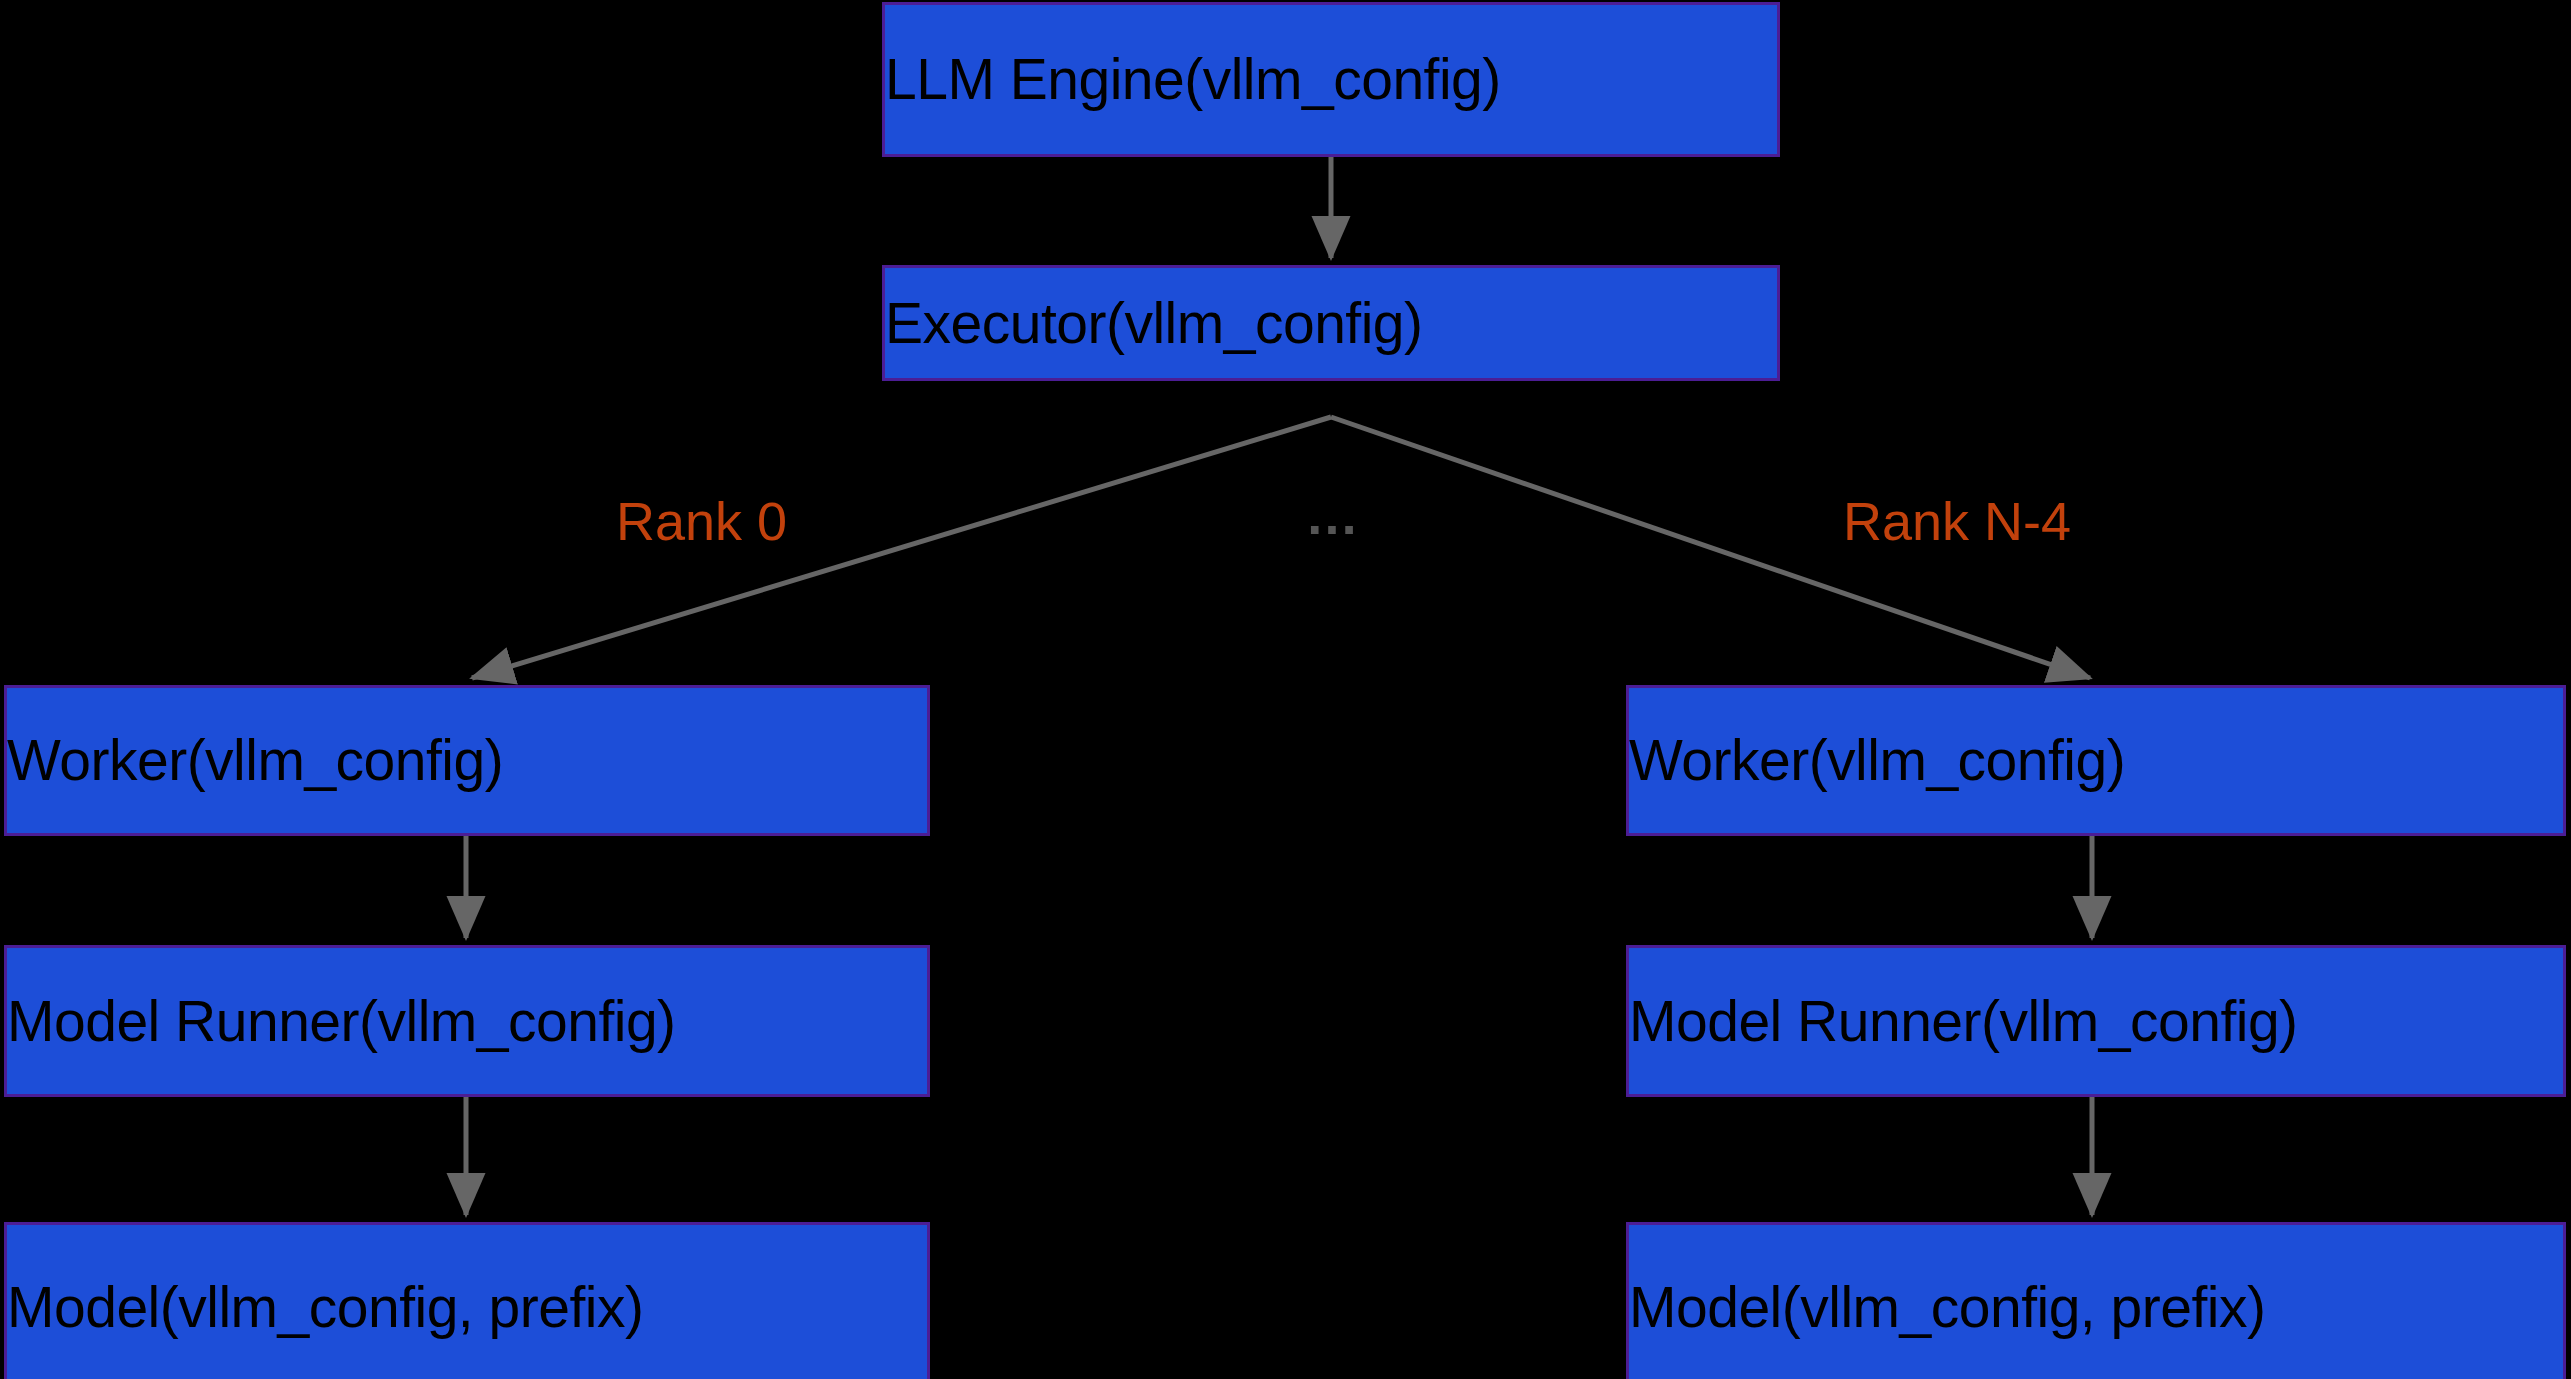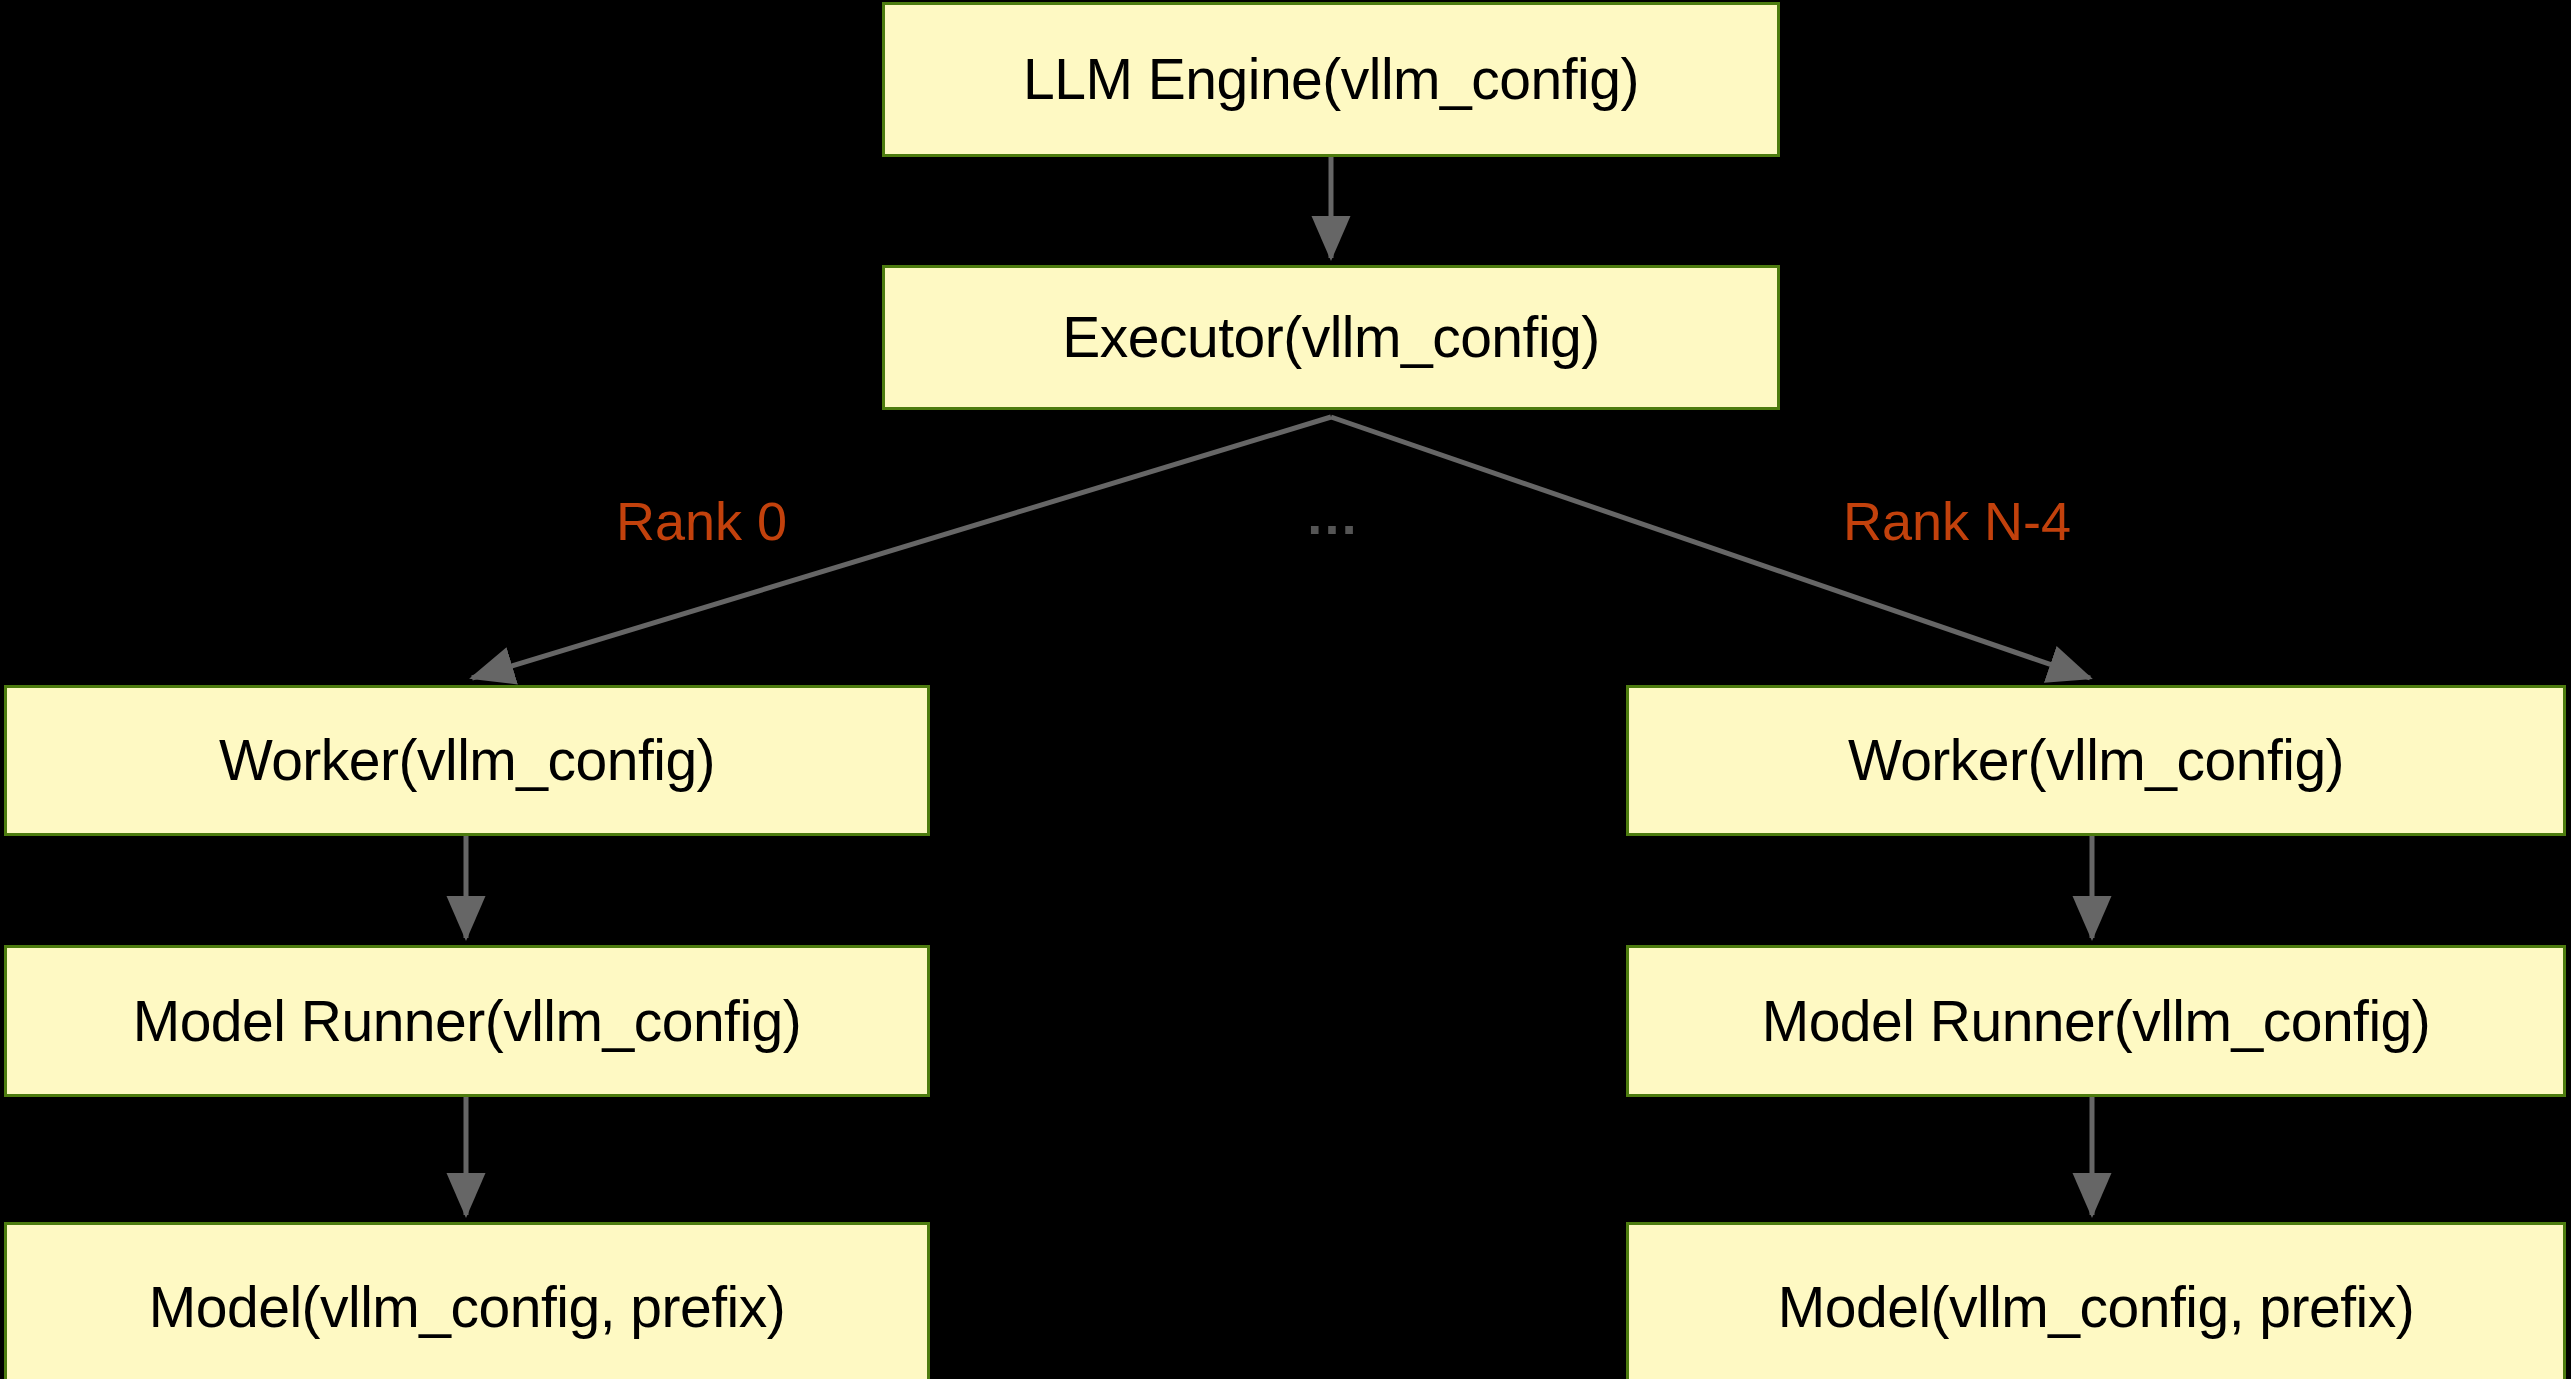--- a/index.html
+++ b/index.html
@@ -13,25 +13,25 @@
     width: 2571px;
     height: 1379px;
     background: #000000;
     overflow: hidden;
     font-family: "Liberation Sans", sans-serif;
   }
   
   .node {
     position: absolute;
     box-sizing: border-box;
-    background: #fef9c3;
-    border: 3px solid #4d7c0f;
+    background: #1d4ed8;
+    border: 3px solid #4c1d95;
     display: flex;
     align-items: center;
-    justify-content: center;
+    justify-content: flex-start;
     color: #000000;
     font-size: 57px;
     font-weight: 400;
     letter-spacing: -0.5px;
     white-space: nowrap;
   }
   .node-label {
     display: block;
     line-height: 1;
   }
@@ -86,21 +86,21 @@
 
     <line x1="2092" y1="836" x2="2092" y2="938" stroke="#666666" stroke-width="5" marker-end="url(#arrowhead)"></line>
 
     <line x1="2092" y1="1097" x2="2092" y2="1215" stroke="#666666" stroke-width="5" marker-end="url(#arrowhead)"></line>
   </svg>
 
   <div class="node" style="left:882px; top:2px; width:898px; height:155px;">
     <span class="node-label">LLM Engine(vllm_config)</span>
   </div>
 
-  <div class="node" style="left:882px; top:265px; width:898px; height:145px;">
+  <div class="node" style="left:882px; top:265px; width:898px; height:116px;">
     <span class="node-label">Executor(vllm_config)</span>
   </div>
 
   <div class="node" style="left:4px; top:685px; width:926px; height:151px;">
     <span class="node-label">Worker(vllm_config)</span>
   </div>
 
   <div class="node" style="left:4px; top:945px; width:926px; height:152px;">
     <span class="node-label">Model Runner(vllm_config)</span>
   </div>

